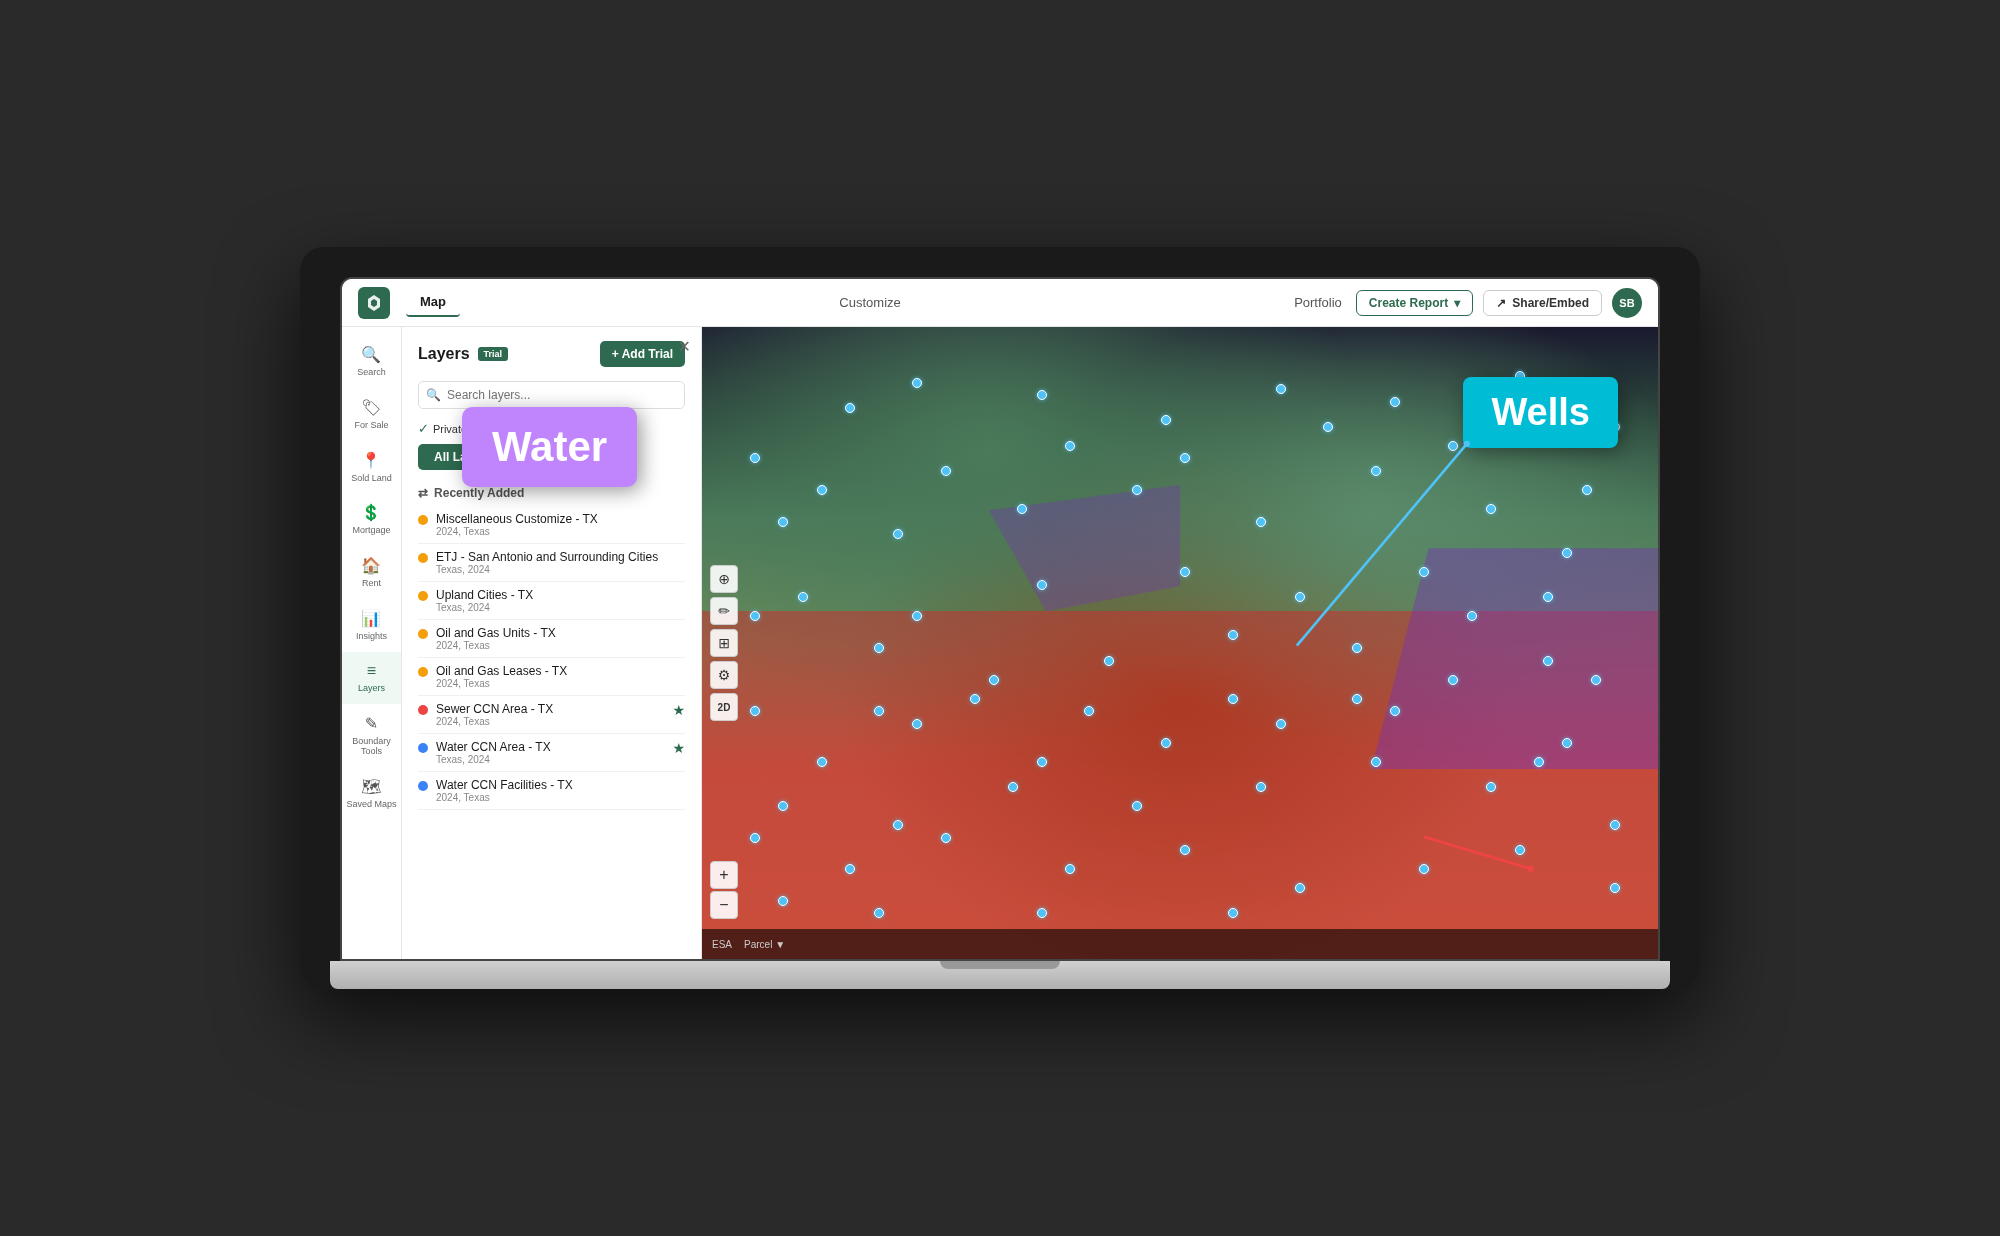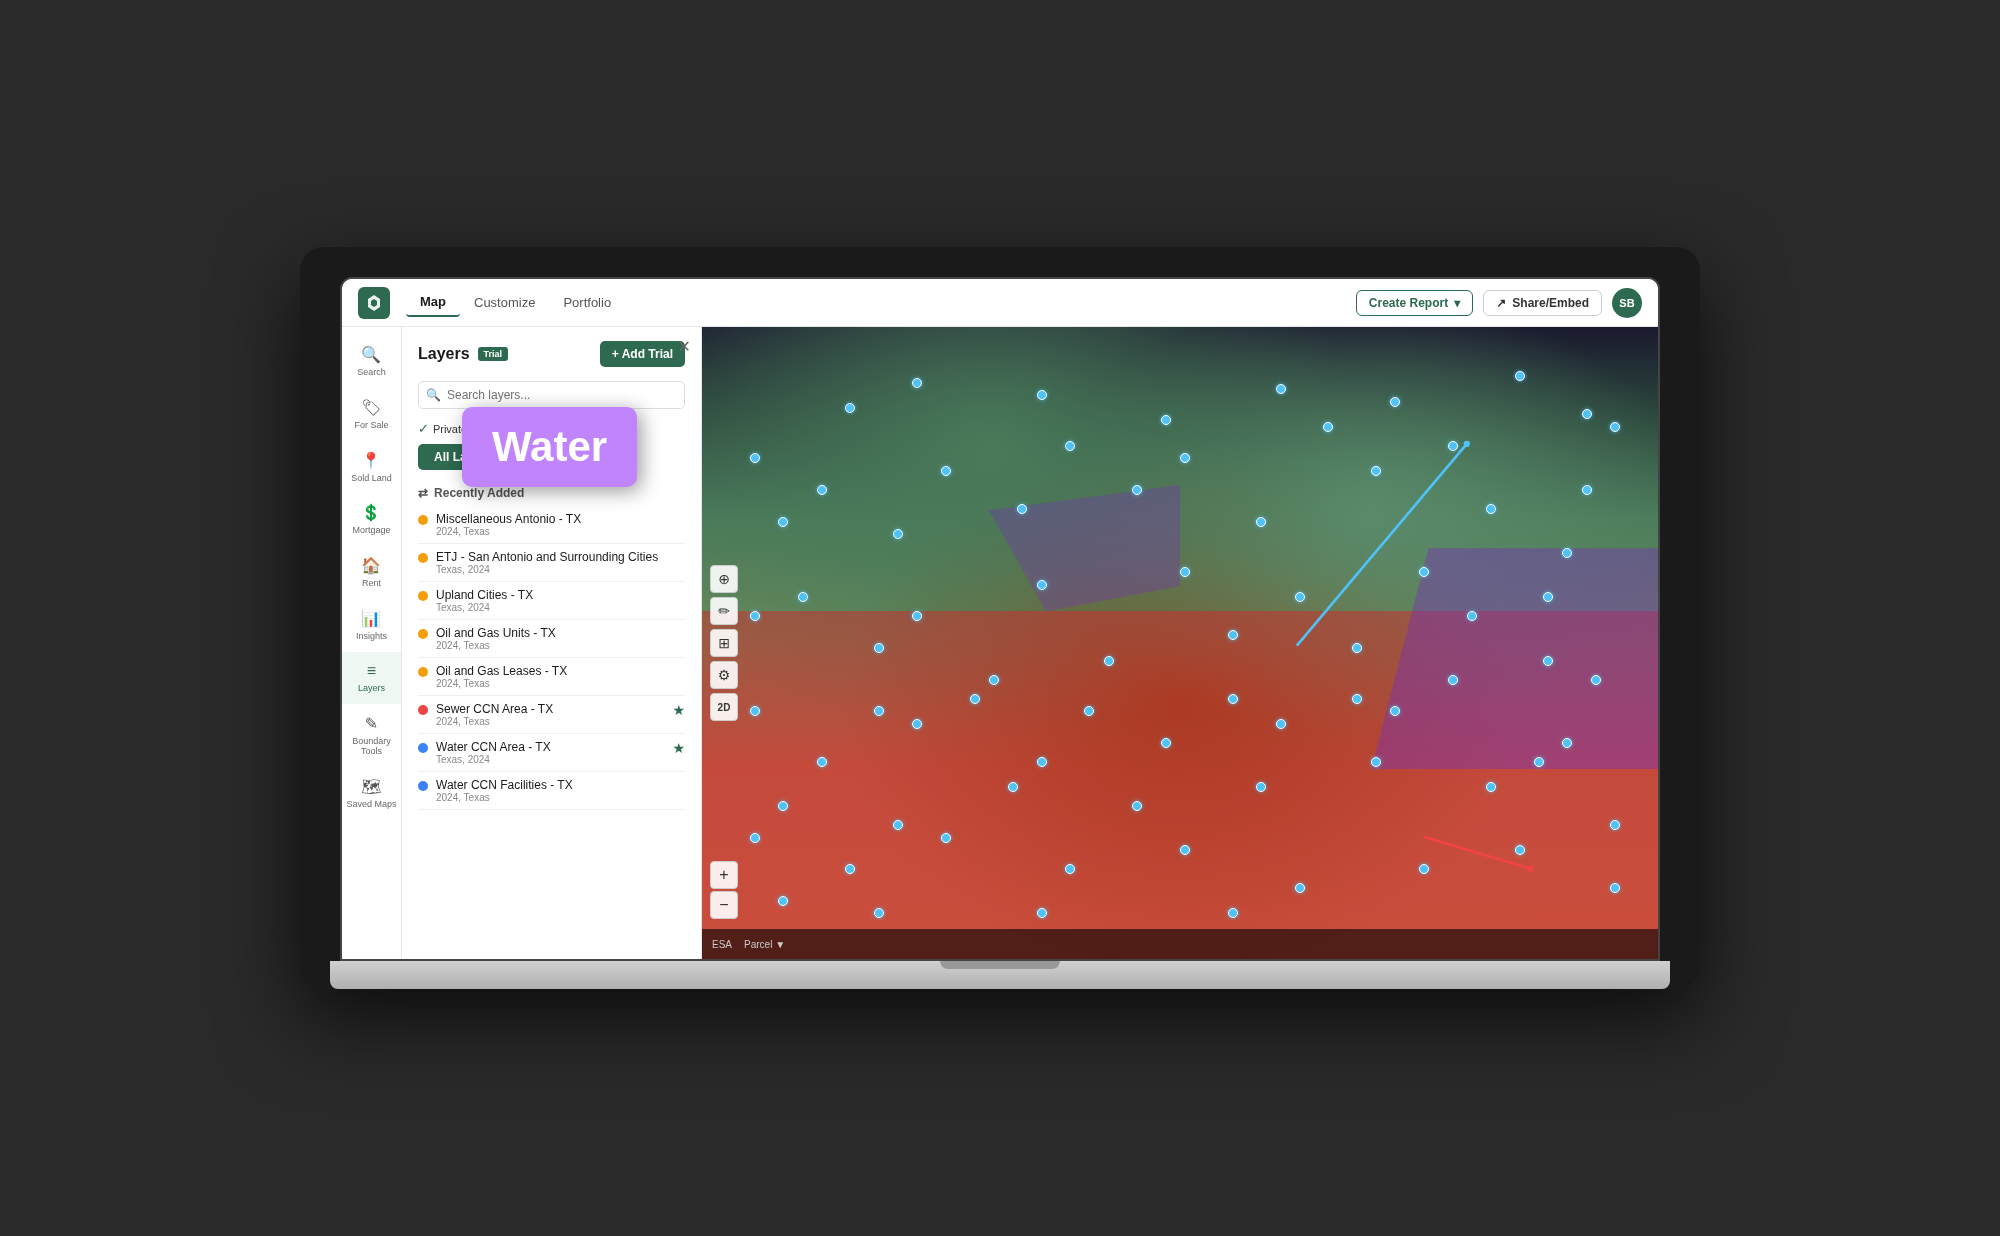--- a/index.html
+++ b/index.html
@@ -68,22 +68,23 @@
       display: flex;
       align-items: center;
       justify-content: center;
       margin-right: 16px;
       flex-shrink: 0;
     }
     .nav-logo svg { width: 20px; height: 20px; }
     .nav-tabs {
       display: flex;
       align-items: center;
-      gap: 0;
+      gap: 16px;
       flex: 1;
+      justify-content: space-between;
     }
     .nav-tab {
       padding: 6px 14px;
       font-size: 13px;
       color: #555;
       cursor: pointer;
       border-radius: 4px;
       font-weight: 500;
     }
     .nav-tab.active {
@@ -656,21 +657,21 @@
           <div class="layers-list">
             <div class="section-header">
               <span>⇄</span>
               <span>Recently Added</span>
             </div>
 
             <div class="layer-item">
               <div class="layer-item-left">
                 <div class="layer-dot" style="background:#f59e0b"></div>
                 <div class="layer-info">
-                  <div class="name">Miscellaneous Antonio - TX</div>
+                  <div class="name">Miscellaneous Customize - TX</div>
                   <div class="meta">2024, Texas</div>
                 </div>
               </div>
             </div>
 
             <div class="layer-item">
               <div class="layer-item-left">
                 <div class="layer-dot" style="background:#f59e0b"></div>
                 <div class="layer-info">
                   <div class="name">ETJ - San Antonio and Surrounding Cities</div>
@@ -827,20 +828,21 @@
                 <div class="well-dot" style="left: 95%; top: 15%;"></div>
                 <div class="well-dot" style="left: 93%; top: 55%;"></div>
                 <div class="well-dot" style="left: 87%; top: 68%;"></div>
                 <div class="well-dot" style="left: 95%; top: 88%;"></div>
                 <div class="well-dot" style="left: 55%; top: 92%;"></div>
                 <div class="well-dot" style="left: 35%; top: 92%;"></div>
                 <div class="well-dot" style="left: 18%; top: 92%;"></div>
                 <div class="well-dot" style="left: 8%; top: 90%;"></div>
               </div>
 
+            <div class="wells-annotation">Wells</div>
 
 
             <svg class="annotation-arrows" viewBox="0 0 900 640" preserveAspectRatio="none">
 
               <line x1="720" y1="110" x2="560" y2="300" stroke="#4fc3f7" stroke-width="2.5"></line>
               <circle cx="720" cy="110" r="3" fill="#4fc3f7"></circle>
 
               <line x1="780" y1="510" x2="680" y2="480" stroke="#ef4444" stroke-width="2.5"></line>
               <circle cx="780" cy="510" r="3" fill="#ef4444"></circle>
             </svg>

